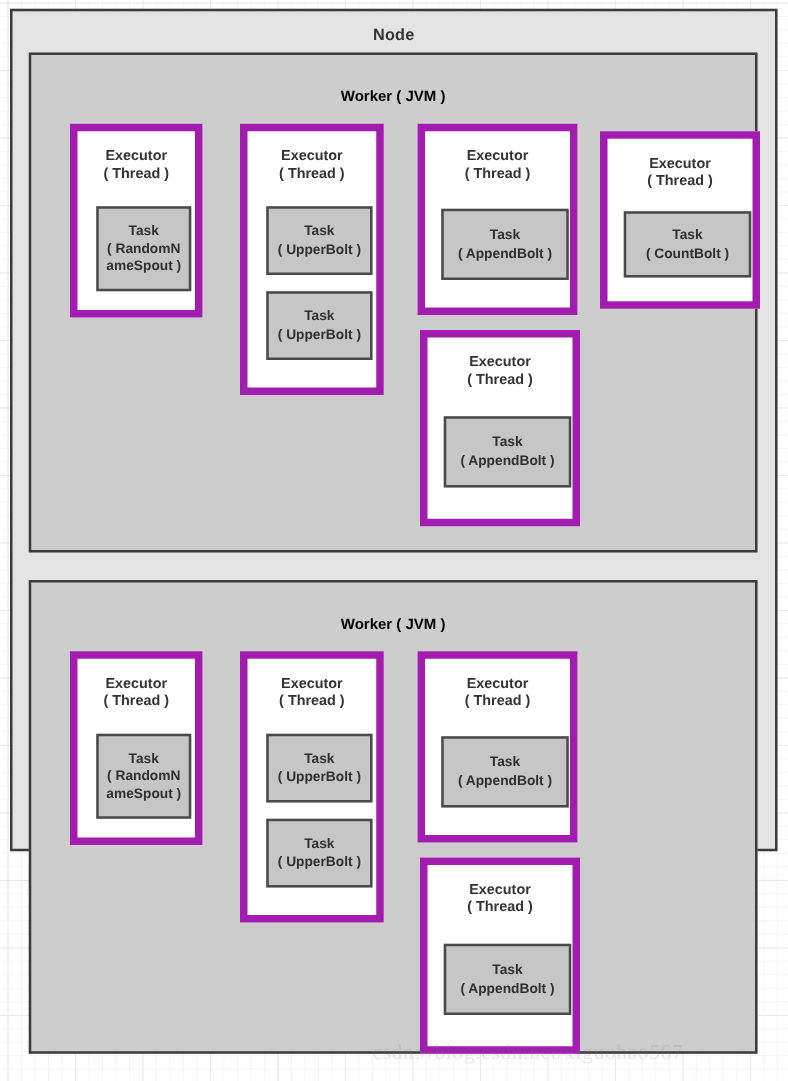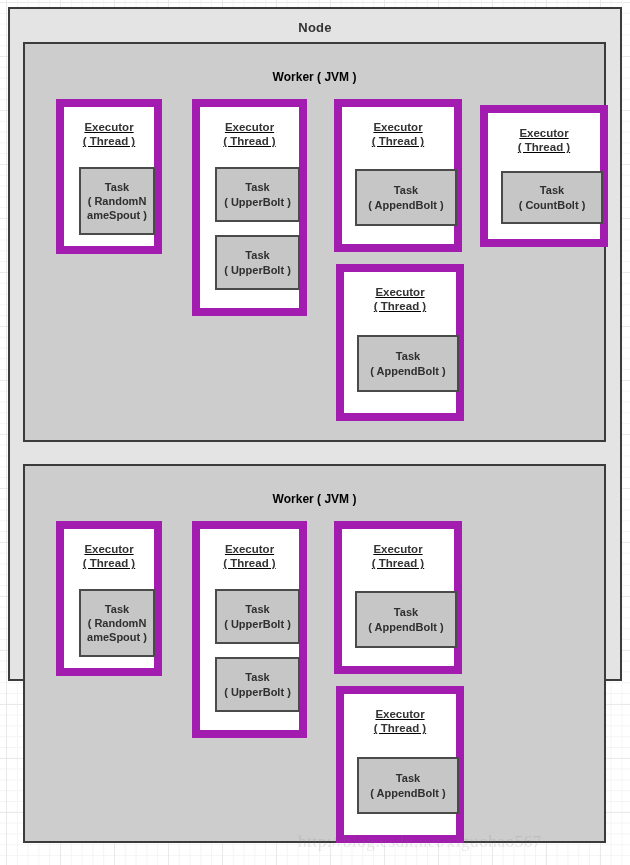--- a/index.html
+++ b/index.html
@@ -77,22 +77,21 @@
     font-size: 12px;
     font-weight: bold;
     color: #000000;
   }
 
   
   .executor {
     position: absolute;
     box-sizing: border-box;
     background: #ffffff;
-    border: 8px solid #a21caf;
-    text-decoration: underline;
+    border: 6px solid #a21caf;
   }
   .executor-title {
     text-align: center;
     font-size: 11.5px;
     font-weight: bold;
     color: #333333;
     line-height: 1.25;
     margin-top: 13px;
     white-space: pre-line;
   }
@@ -231,14 +230,14 @@
         <div class="executor-title">Executor
 ( Thread )</div>
         <div class="task" style="left:13px; top:63px; width:102px; height:57px;">
           <span class="task-label">Task
 ( AppendBolt )</span>
         </div>
       </div>
     </div>
   </div>
 
-  <div class="watermark">http://blog.csdn.net/xiguohao567</div>
+  <div class="watermark">csdn://blog.csdn.net/xiguohao567</div>
 </div>
 
 </body></html>

